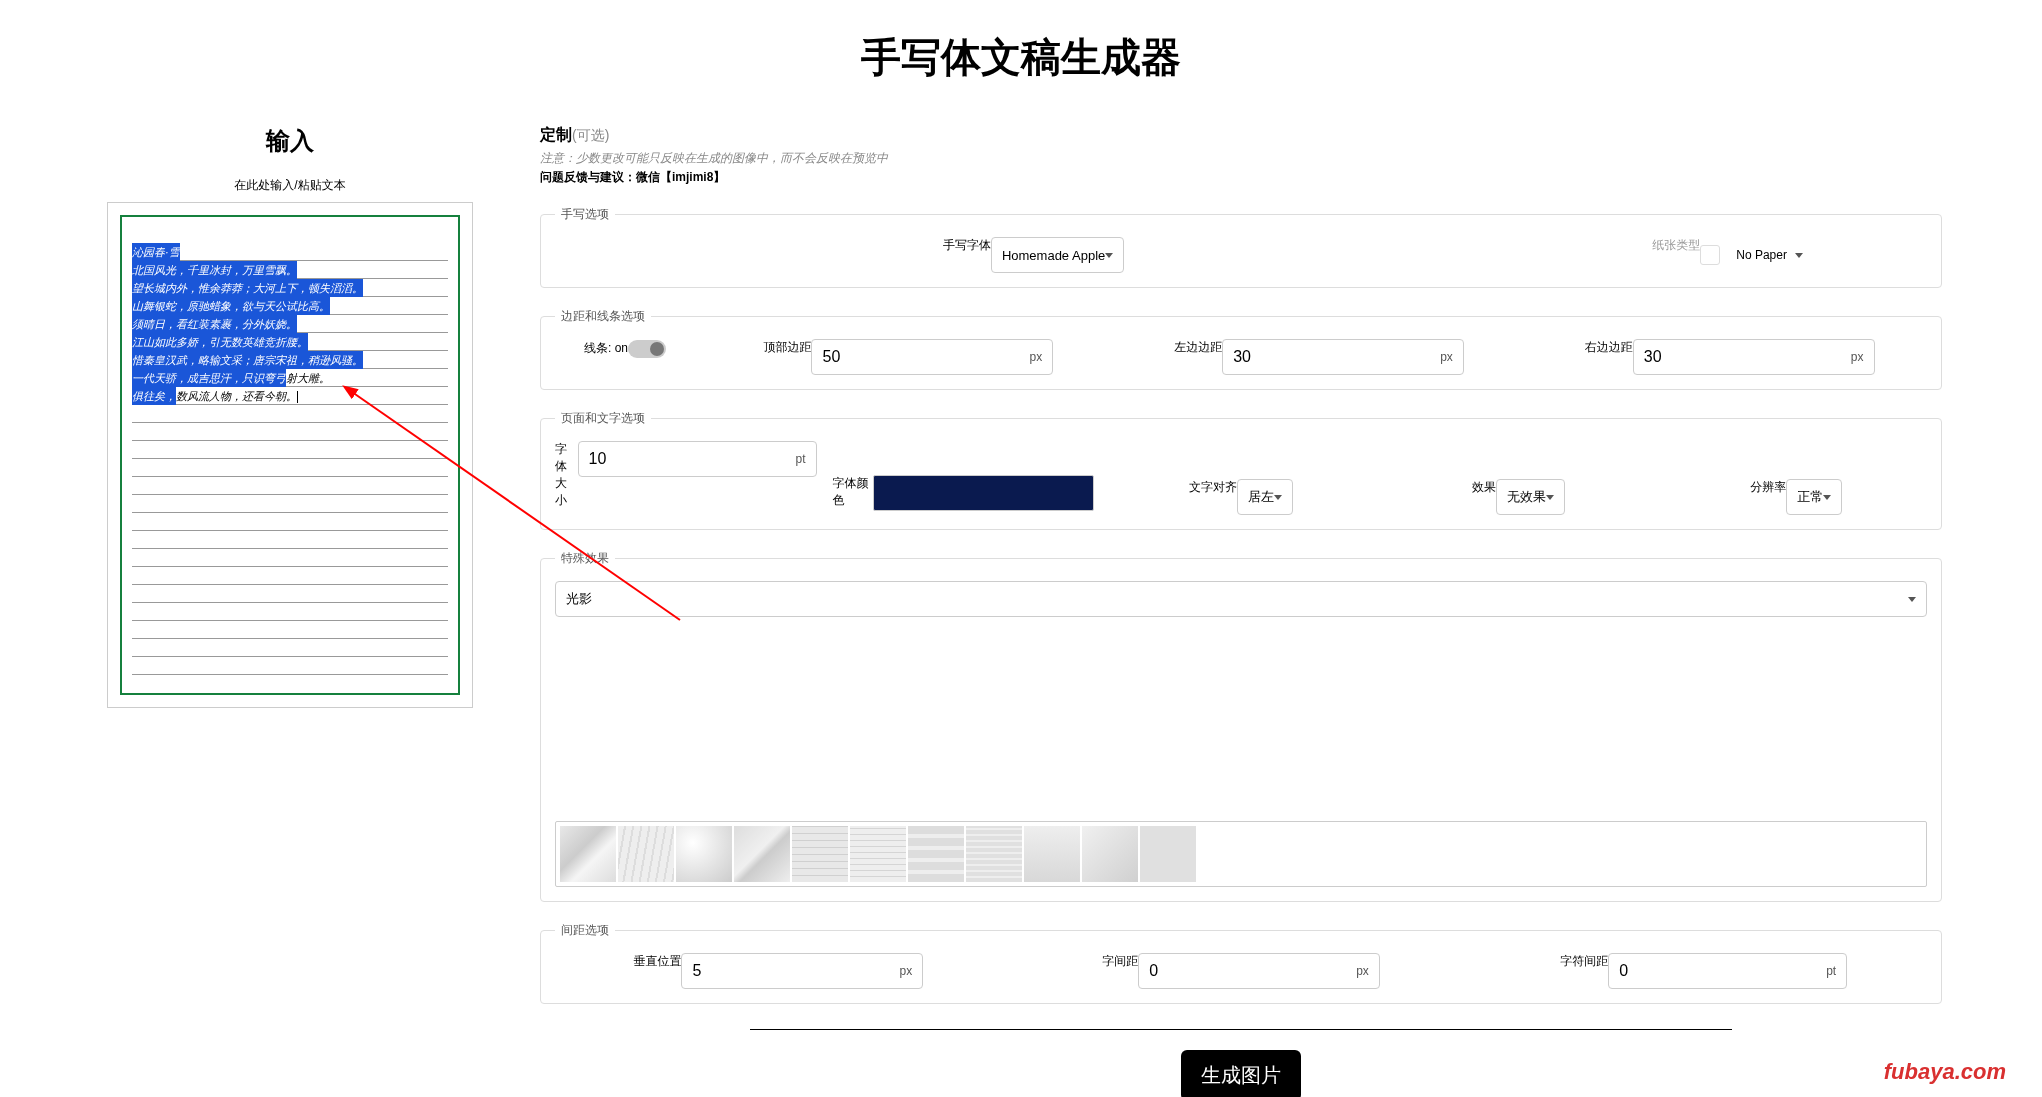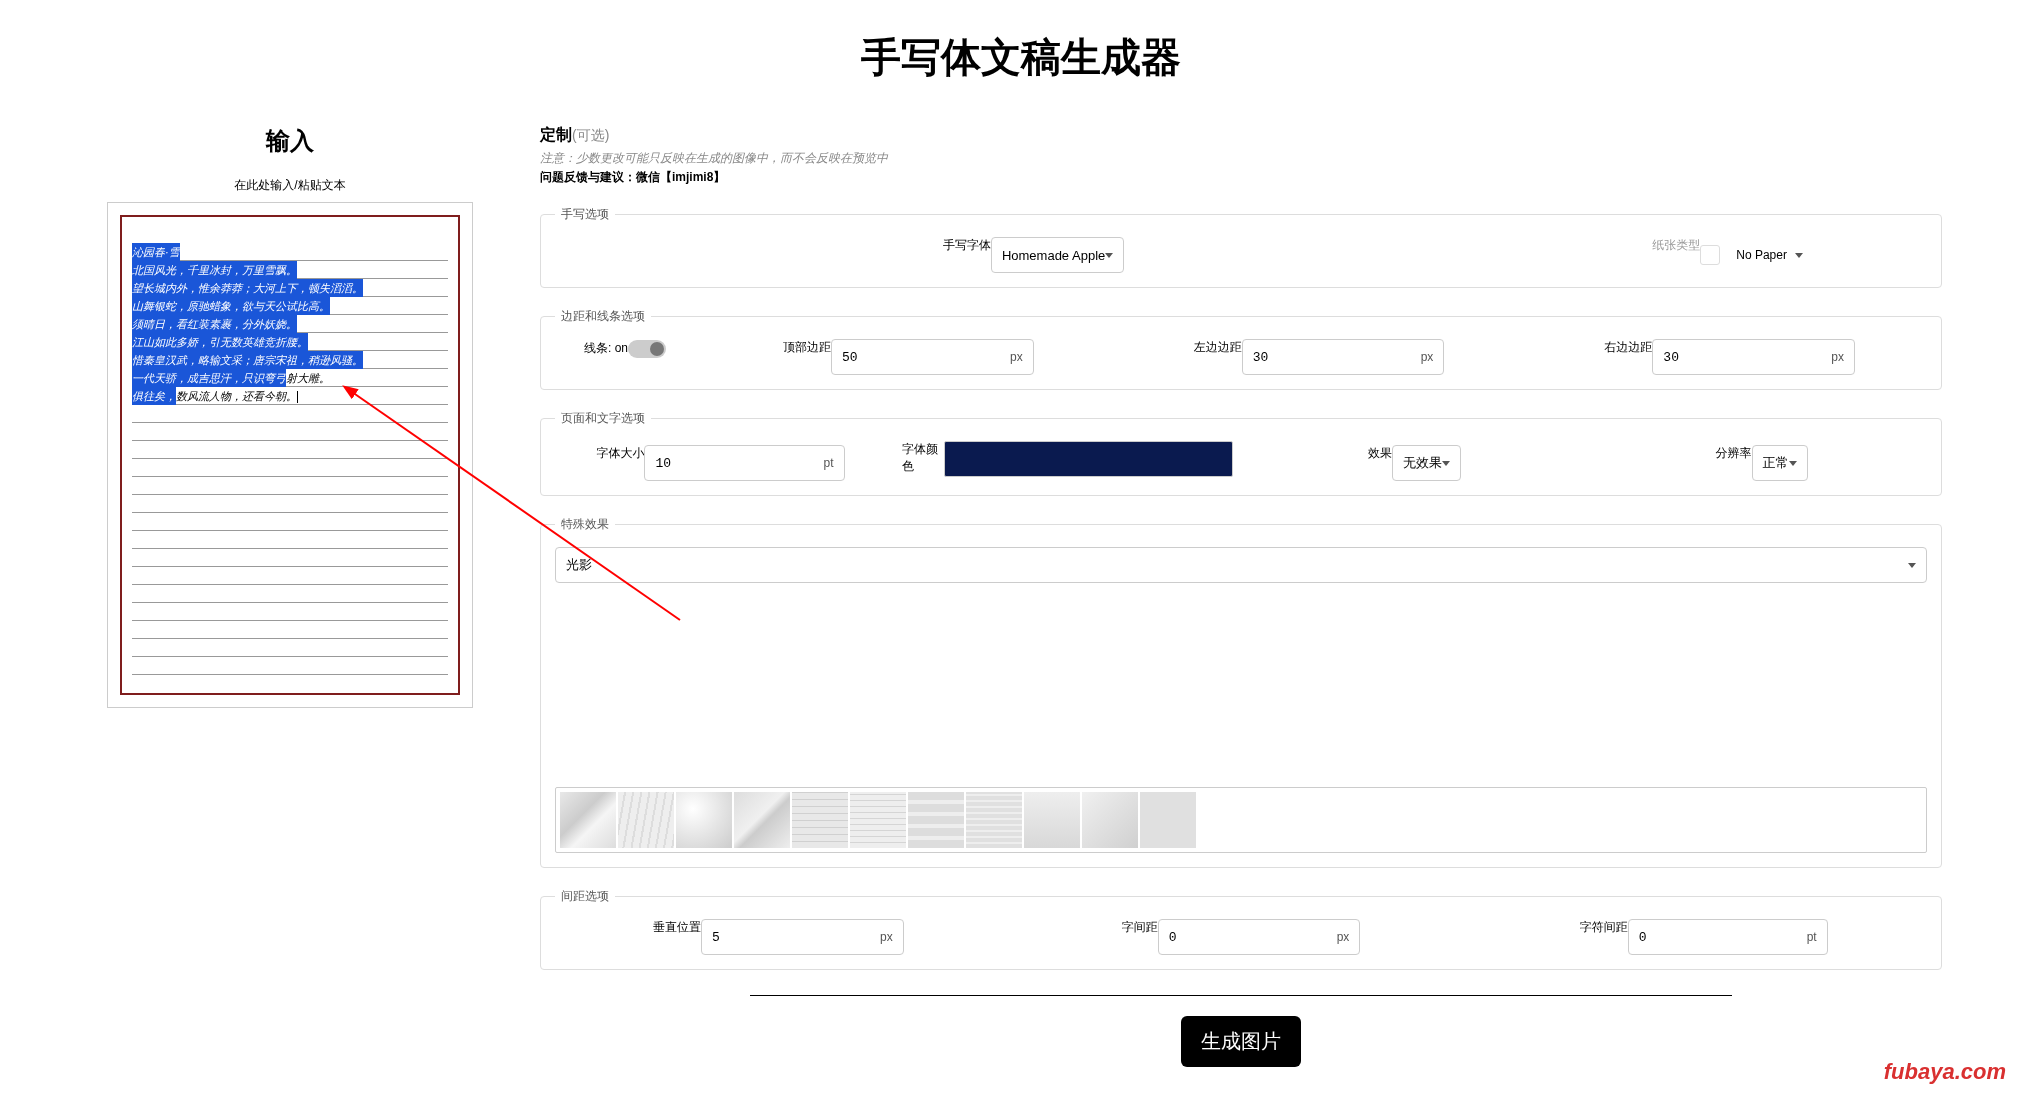--- a/index.html
+++ b/index.html
@@ -7,41 +7,41 @@
 
 .header { text-align: center; padding: 30px 0 40px; }
 .header h1 { font-size: 40px; font-weight: bold; }
 
 .container { display: flex; gap: 60px; padding: 0 100px 40px 100px; position: relative; }
 
 .left-col { flex: 0 0 380px; text-align: center; }
 .left-col h2 { font-size: 24px; font-weight: bold; margin-bottom: 20px; }
 .input-hint { font-size: 12px; margin-bottom: 8px; }
 .paper-wrap { border: 1px solid #ccc; padding: 12px; display: inline-block; }
-.paper { width: 340px; height: 480px; border: 2px solid #7f1d1d; padding: 26px 10px 10px 10px; text-align: left; font-size: 11px; position: relative; overflow: hidden; }
+.paper { width: 340px; height: 480px; border: 2px solid #15803d; padding: 26px 10px 10px 10px; text-align: left; font-size: 11px; position: relative; overflow: hidden; }
 .paper-lines { position: absolute; left: 10px; right: 10px; top: 26px; bottom: 10px; background-image: linear-gradient(to bottom, transparent 0, transparent 17px, #999 17px, #999 18px); background-size: 100% 18px; }
 .poem { position: relative; z-index: 1; }
 .poem span.sel { background: #1a56d8; color: #fff; display: inline-block; line-height: 18px; font-style: italic; }
 .poem span.nosel { display: inline-block; line-height: 18px; font-style: italic; }
 .poem .row { height: 18px; }
 .cursor { display:inline-block; border-left: 1px solid #000; height: 12px; vertical-align: middle; }
 
 .right-col { flex: 1; }
 .section-title { font-size: 16px; font-weight: bold; margin-bottom: 4px; }
 .section-title .opt { font-weight: normal; font-size: 14px; color: #888; }
 .note { font-size: 12px; color: #888; font-style: italic; margin-bottom: 2px; }
 .feedback { font-size: 12px; font-weight: bold; margin-bottom: 20px; }
 
 fieldset { border: 1px solid #ddd; border-radius: 4px; padding: 14px 14px 14px 14px; margin-bottom: 20px; position: relative; }
 fieldset > legend { font-size: 12px; color: #555; padding: 0 6px; }
 .field-row { display: flex; gap: 16px; align-items: flex-end; }
 .field { flex: 1; display: flex; flex-direction: row; justify-content: center; }
 .field .label { font-size: 12px; margin-bottom: 6px; }
 .input-group { display: flex; align-items: center; border: 1px solid #ccc; border-radius: 4px; height: 36px; padding: 0 10px; background: #fff; }
-.input-group input { border: none; outline: none; flex: 1; font-size: 13px; background: transparent; font-family: Liberation Mono, monospace; }
+.input-group input { border: none; outline: none; flex: 1; font-size: 16px; background: transparent; }
 .input-group .unit { font-size: 12px; color: #555; }
 .select { display: flex; align-items: center; justify-content: space-between; border: 1px solid #ccc; border-radius: 4px; height: 36px; padding: 0 10px; font-size: 13px; cursor: pointer; background: #fff; }
 .caret { width: 0; height: 0; border-left: 4px solid transparent; border-right: 4px solid transparent; border-top: 5px solid #555; }
 .color-swatch { width: 100%; height: 36px; background: #0a1a4f; border: 1px solid #ccc; border-radius: 2px; }
 
 .toggle-wrap { flex: 0 0 90px; }
 .toggle-label { font-size: 12px; margin-bottom: 18px; }
 .toggle { width: 38px; height: 18px; background: #ccc; border-radius: 10px; position: relative; cursor: pointer; }
 .toggle .knob { width: 14px; height: 14px; background: #777; border-radius: 50%; position: absolute; top: 2px; right: 2px; }
 
@@ -182,20 +182,27 @@
           <div class="input-group">
             <input value="10" style="">
             <span class="unit">pt</span>
           </div>
         </div>
         <div class="field">
           <div class="label">字体颜色</div>
           <div class="color-swatch"></div>
         </div>
         <div class="field">
+          <div class="label">文字对齐</div>
+          <div class="select">
+            <span>居左</span>
+            <span class="caret"></span>
+          </div>
+        </div>
+        <div class="field">
           <div class="label">效果</div>
           <div class="select">
             <span>无效果</span>
             <span class="caret"></span>
           </div>
         </div>
         <div class="field">
           <div class="label">分辨率</div>
           <div class="select">
             <span>正常</span>

